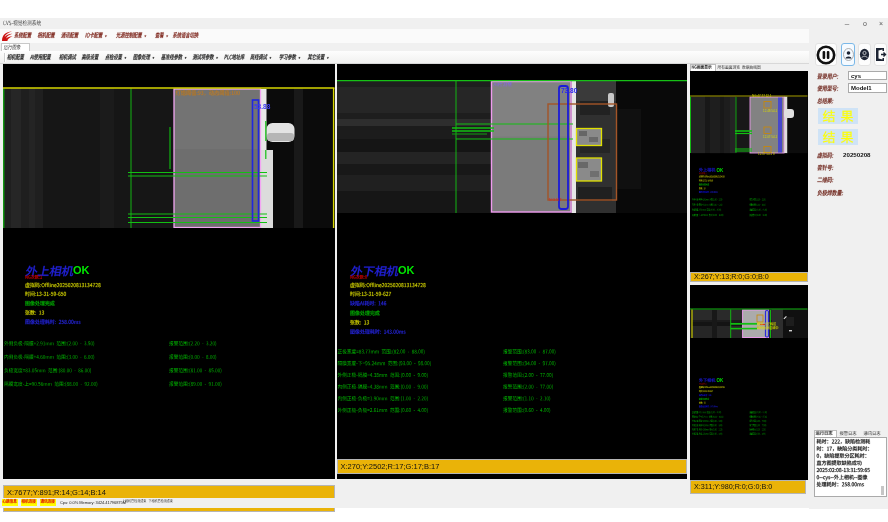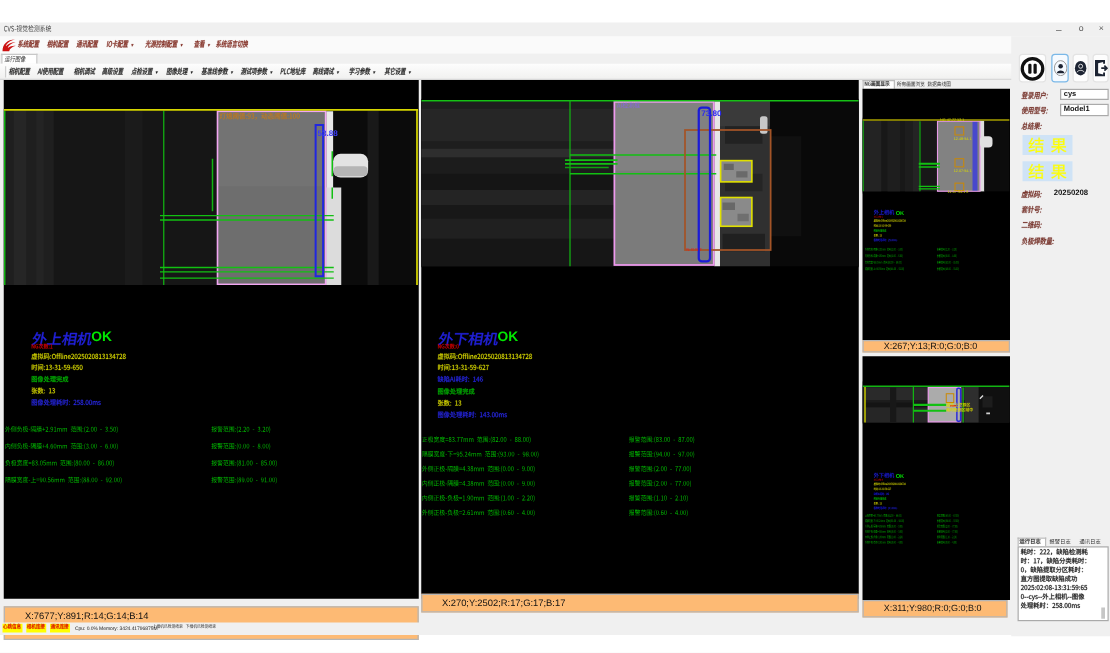--- a/index.html
+++ b/index.html
@@ -1,17 +1,17 @@
 <!DOCTYPE html>
 <html><head><meta charset="utf-8">
 <style>
 *{margin:0;padding:0;box-sizing:border-box}
 html,body{width:888px;height:522px;background:#fff;font-family:"Liberation Sans",sans-serif;overflow:hidden}
 .abs{position:absolute}
-.sbar{position:absolute;background:#fdba74;border:1px solid #b5b5b5;color:#111;font-size:7.5px;line-height:13px;padding-left:16px;white-space:nowrap}
+.sbar{position:absolute;background:#eab308;border:1px solid #b5b5b5;color:#111;font-size:7.5px;line-height:13px;padding-left:3px;white-space:nowrap}
 </style></head>
 <body>
 <div class="abs" id="win" style="left:0;top:18px;width:888px;height:490px;background:#f0f0f0"></div>
 
 <div class="abs" style="left:840px;top:19px;width:14px;text-align:center;font-size:8px;color:#555">–</div>
 <div class="abs" style="left:858px;top:20px;width:14px;text-align:center;font-size:7px;color:#555">o</div>
 <div class="abs" style="left:874px;top:20px;width:14px;text-align:center;font-size:7px;color:#555">×</div>
 
 <div class="abs" style="left:0;top:28.5px;width:888px;height:14.5px;background:#fafafa"></div>
 <svg class="abs" style="left:1px;top:29.5px" width="13" height="13" viewBox="0 0 13 13">
@@ -56,21 +56,21 @@
  <line x1="125" y1="130.5" x2="264" y2="130.5" stroke="#12c012" stroke-width="1.1"></line>
  <line x1="125" y1="135.5" x2="264" y2="135.5" stroke="#12c012" stroke-width="1.1"></line>
  <rect x="249.5" y="13" width="6" height="121" fill="none" stroke="#2026e0" stroke-width="1.6"></rect>
  <line x1="0" y1="0.9" x2="331.5" y2="0.9" stroke="#d6d600" stroke-width="1.5"></line>
  <line x1="330.6" y1="0.9" x2="330.6" y2="141" stroke="#d6d600" stroke-width="1.4"></line>
  <text x="251" y="22" font-size="6.5" font-weight="bold" fill="#3a3af8" font-family="Liberation Sans">53.88</text>
 </svg>
 <div class="abs" style="left:73px;top:264px;font-size:11px;font-weight:bold;color:#00e800">OK</div>
 
 <div class="abs" id="mpanel" style="left:336.5px;top:63.5px;width:350px;height:415.5px;background:#000"></div>
-<div class="sbar" style="left:336.5px;top:475px;width:350px;height:15px">X:270;Y:2502;R:17;G:17;B:17</div>
+<div class="sbar" style="left:336.5px;top:459px;width:350px;height:15px">X:270;Y:2502;R:17;G:17;B:17</div>
 
 <svg class="abs" style="left:336.5px;top:79px" width="350" height="135" viewBox="0 0 350 135">
  <rect x="0" y="0" width="350" height="135" fill="#000"></rect>
  <rect x="0" y="2" width="235" height="132" fill="#1e1e1e"></rect>
  <rect x="0" y="8" width="235" height="26" fill="#262626"></rect>
  <rect x="0" y="40" width="235" height="7" fill="#2e2e2e"></rect>
  <rect x="0" y="47" width="235" height="13" fill="#1c1c1c"></rect>
  <rect x="0" y="60" width="235" height="13" fill="#151515"></rect>
  <rect x="0" y="73" width="235" height="12" fill="#242424"></rect>
  <rect x="0" y="85" width="235" height="11" fill="#181818"></rect>

